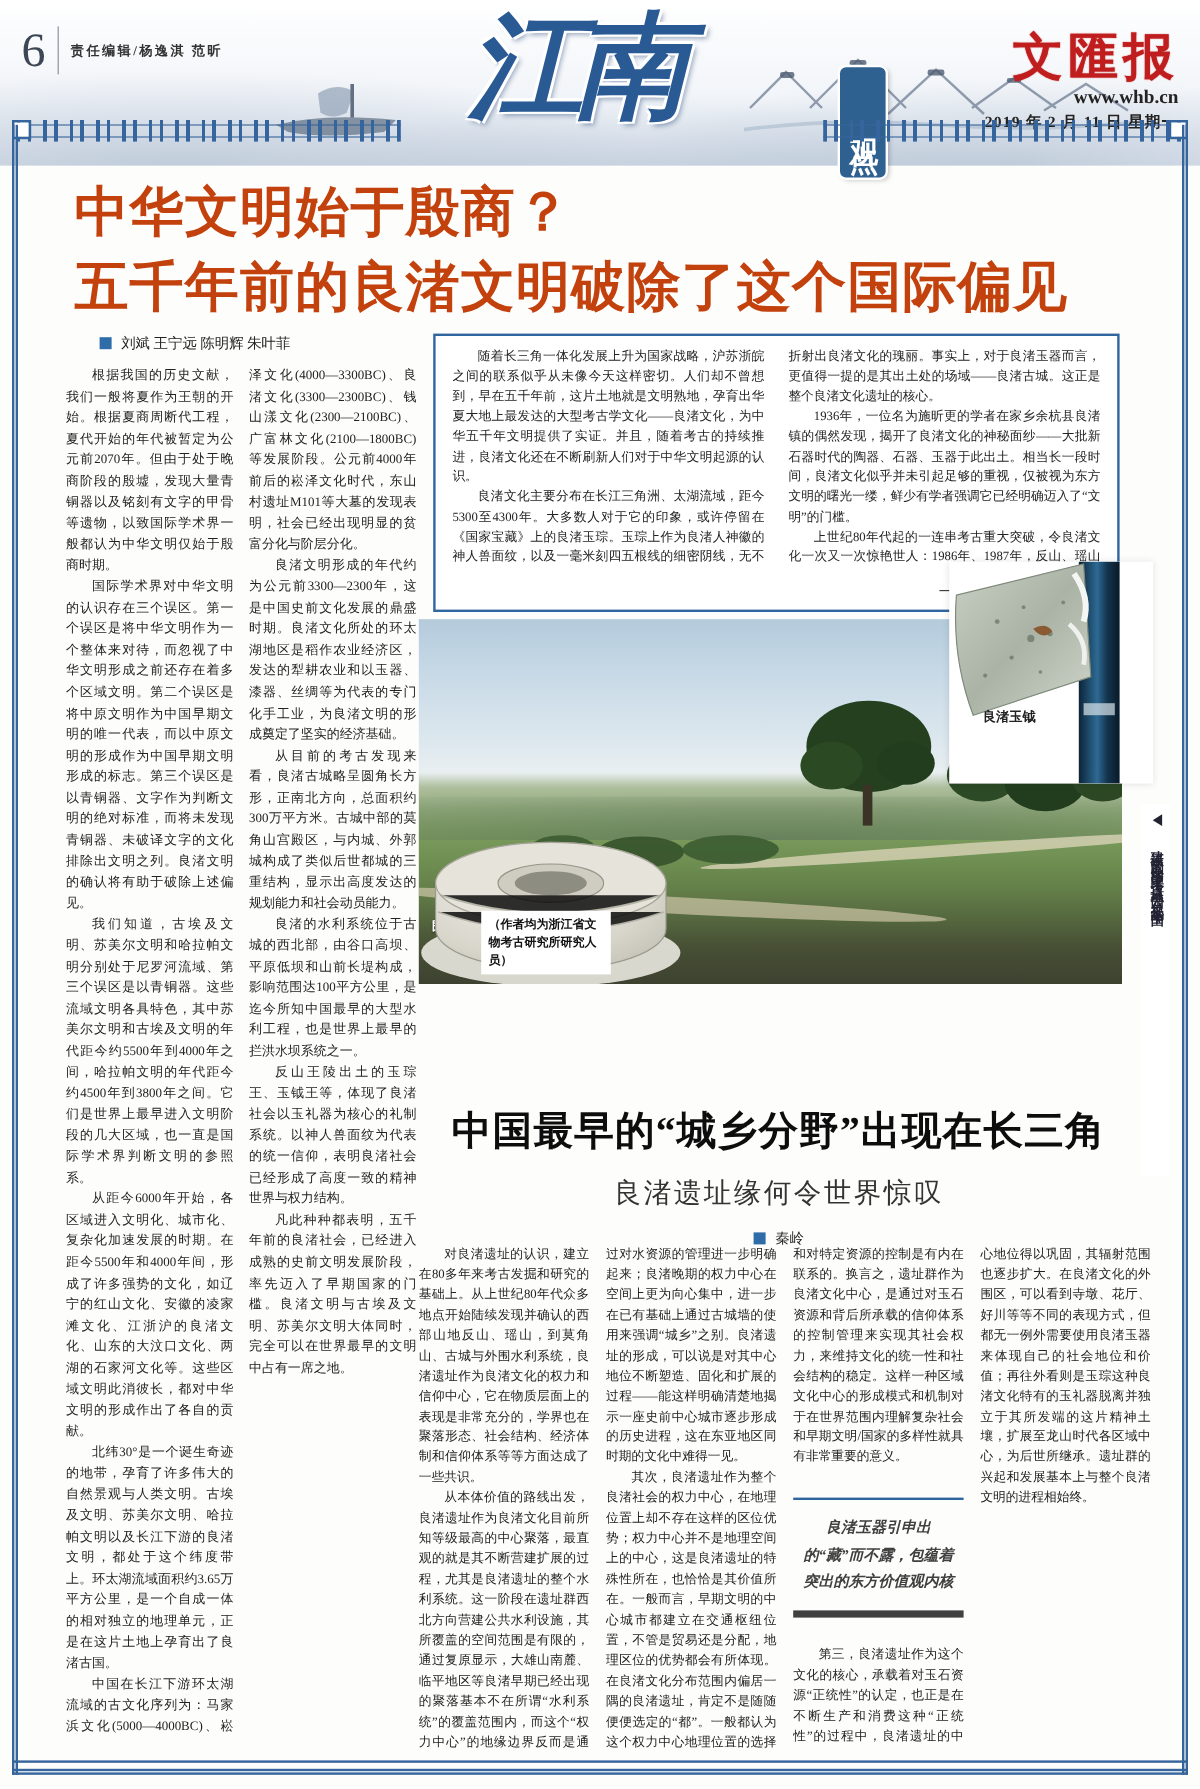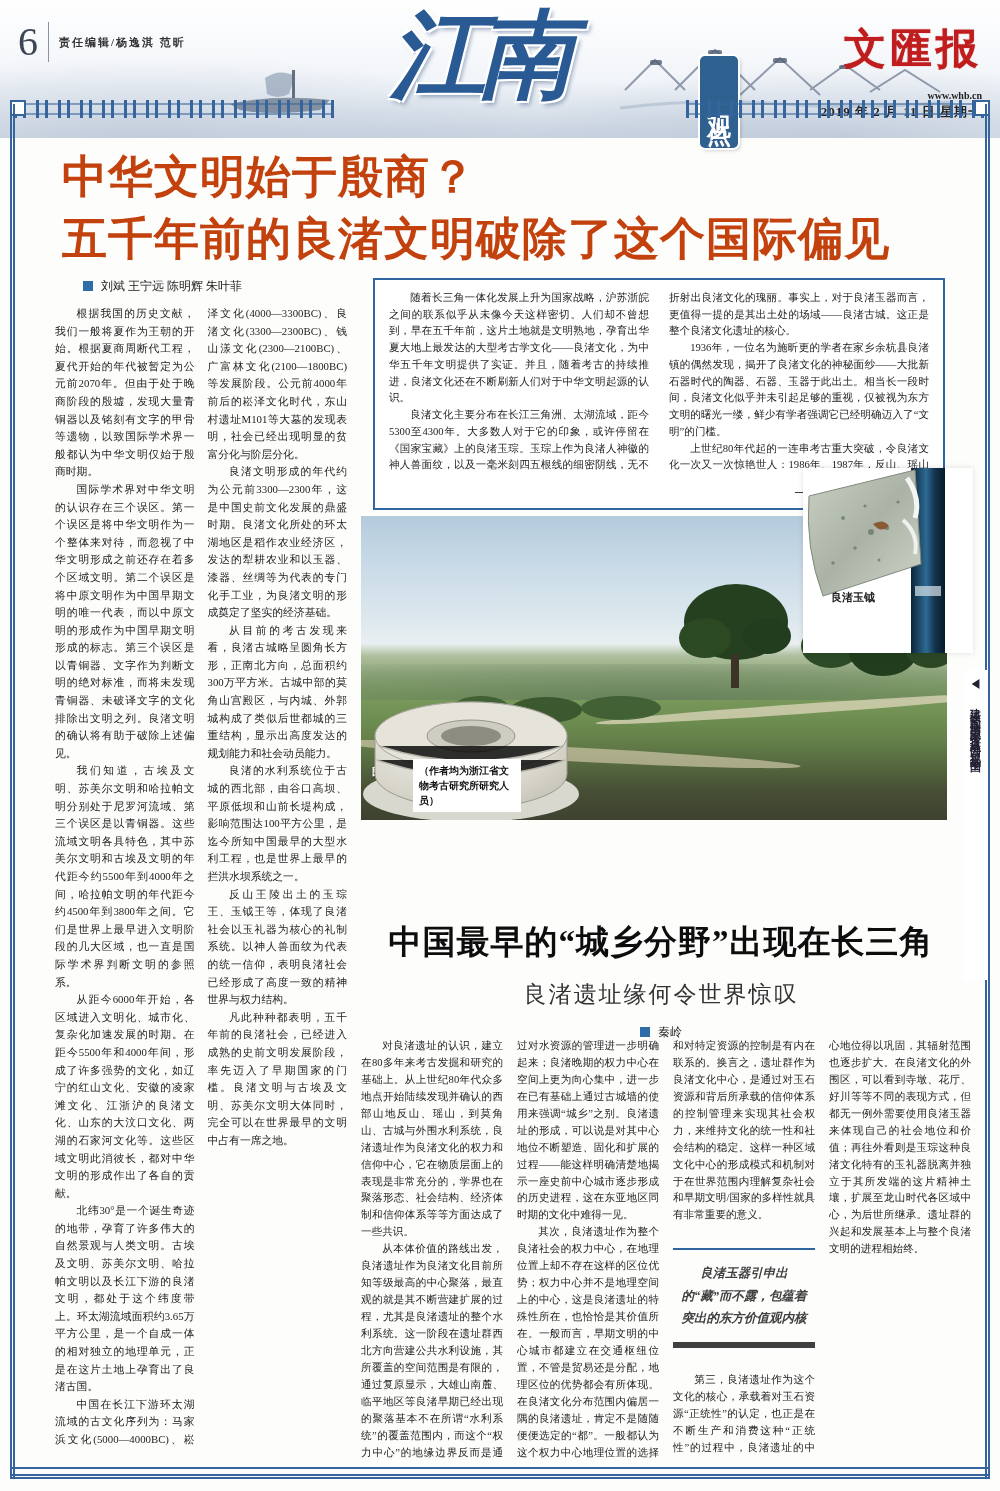--- a/index.html
+++ b/index.html
@@ -15,21 +15,21 @@
       radial-gradient(45% 70% at 85% 100%, rgba(150,168,190,.4), rgba(150,168,190,0) 75%),
       linear-gradient(180deg,#ffffff 0%, #f2f5f9 55%, #dfe6ef 100%);
   }
   .pageno-block{ position:absolute; left:18px; top:22px; display:flex; align-items:center; gap:10px; }
   .pageno{ font-size:40px; color:#3c4654; font-weight:normal; line-height:1; }
   .pageno-sep{ width:1px; height:40px; background:#8a93a1; }
   .editor-line{ font-size:11px; font-weight:bold; color:#333; letter-spacing:2px; }
   .brand-block{ position:absolute; right:18px; top:28px; text-align:right; }
   .brand{ font-size:42px; font-weight:bold; color:#c01e1e; letter-spacing:4px; line-height:1;
           text-shadow:0 0 1px #c01e1e; }
-  .website{ font-size:10px; font-weight:bold; color:#222; margin-top:20px; }
+  .website{ font-size:16px; font-weight:bold; color:#222; margin-top:3px; }
   .date-line{ font-size:13px; font-weight:bold; color:#222; margin-top:2px; letter-spacing:1px; }
   .calligraphy{ position:absolute; left:390px; top:8px; width:260px; height:122px; }
   .calligraphy .big{ font-size:96px; font-weight:bold; font-style:italic; color:#2a5a94;
       line-height:1; letter-spacing:-8px;
       text-shadow:2px 2px 0 #fff, -2px -2px 0 #fff, 2px -2px 0 #fff, -2px 2px 0 #fff, 3px 4px 4px rgba(40,70,120,.45); }
   .seal{ position:absolute; left:310px; top:48px; width:38px; height:92px; background:#2e6090;
       border-radius:5px; box-shadow:0 0 0 2px #fff, 2px 2px 4px rgba(0,0,0,.25);
       color:#fff; writing-mode:vertical-rl; text-orientation:upright;
       font-size:24px; font-weight:bold; display:flex; align-items:center; justify-content:center; letter-spacing:6px;}
   
@@ -51,21 +51,21 @@
   .corner{ position:absolute; width:16px; height:16px; border:2px solid #36649c; background:
       linear-gradient(#fff,#fff) padding-box; }
   .corner.tl{ left:10px; top:100px; } .corner.tr{ right:10px; top:100px; }
 
   
   .h1-block{ position:absolute; left:62px; top:146px; width:880px; }
   .h1-line{ font-size:45px; font-weight:900; color:#c2410c; line-height:1.38; letter-spacing:1px;
             font-family:"Liberation Serif", serif; }
 
   
-  .content{ position:absolute; left:55px; top:278px; width:932px; display:flex; gap:14px; }
+  .content{ position:absolute; left:55px; top:278px; width:932px; display:flex; gap:2px; }
   .left-block{ width:292px; }
   .byline1{ font-size:12px; color:#222; padding-left:28px; margin-bottom:10px; }
   .sq{ display:inline-block; width:10px; height:10px; background:#2e6da8; margin-right:8px; vertical-align:-1px; }
   .cols2{ height:1156px; column-count:2; column-gap:13px; column-fill:auto; overflow:hidden;
           font-size:10.8px; line-height:1.63; text-align:justify; color:#222; }
   .cols2 p{ text-indent:2em; }
 
   .right-zone{ position:relative; width:626px; height:1190px; }
 
   

